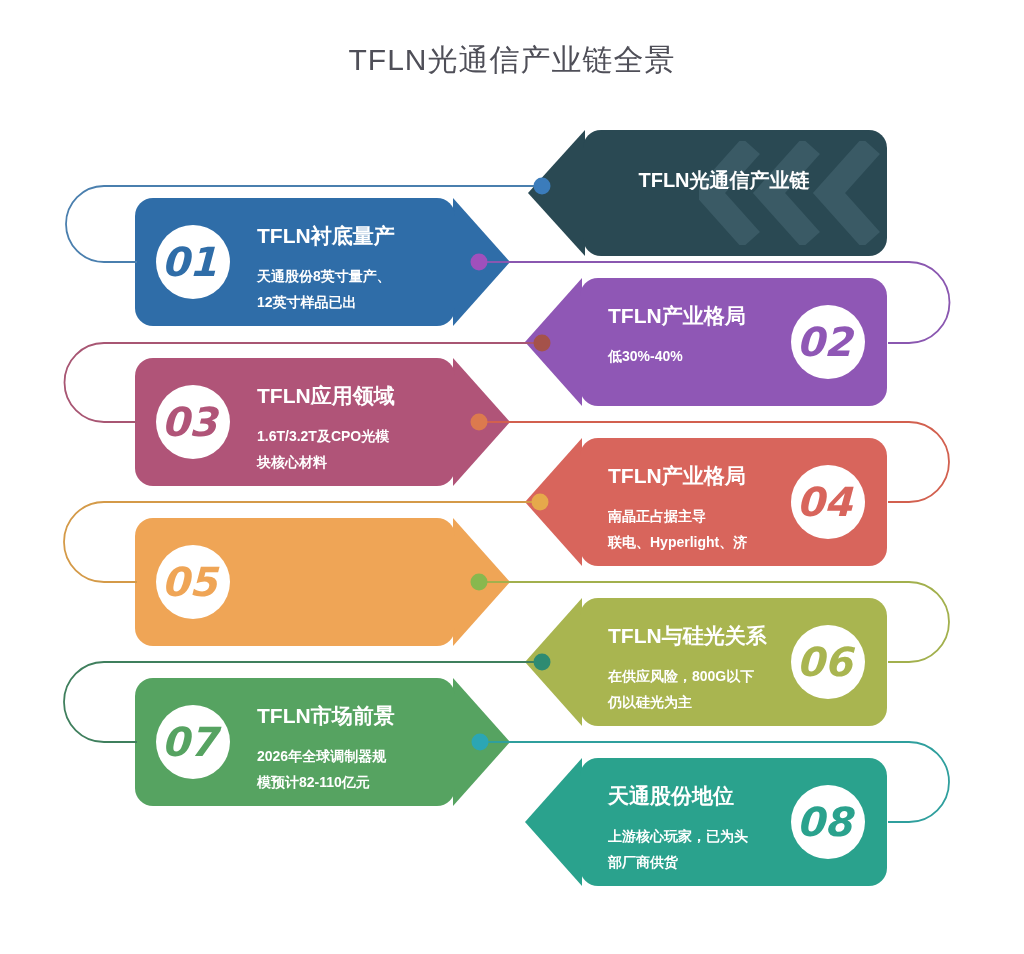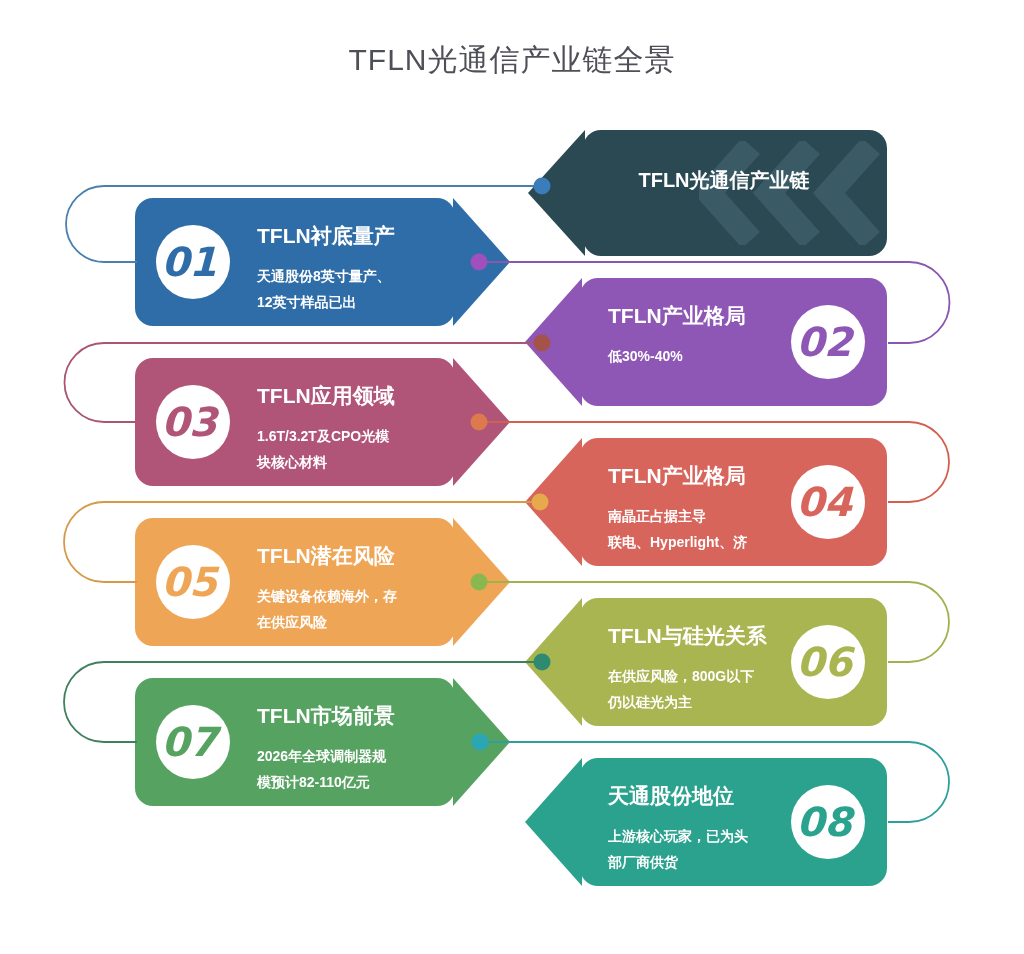--- a/index.html
+++ b/index.html
@@ -123,27 +123,20 @@
         <div class="dline">联电、Hyperlight、济</div>
       </div>
     </div>
   </div>
 
   <div class="banner cl" style="left: 135px; top: 518px; width: 320px; height: 128px; --c: #efa556;">
     <div class="point pr"></div>
     <div class="bbody"></div>
     <div class="num-circle">
       <span class="num">05</span>
-    </div>
-    <div class="content">
-      <div class="btitle">TFLN潜在风险</div>
-      <div class="bdesc">
-        <div class="dline">关键设备依赖海外，存</div>
-        <div class="dline">在供应风险</div>
-      </div>
     </div>
   </div>
 
   <div class="banner cr" style="left: 580px; top: 598px; width: 307px; height: 128px; --c: #a9b550;">
     <div class="point pl"></div>
     <div class="bbody"></div>
     <div class="num-circle">
       <span class="num">06</span>
     </div>
     <div class="content">

